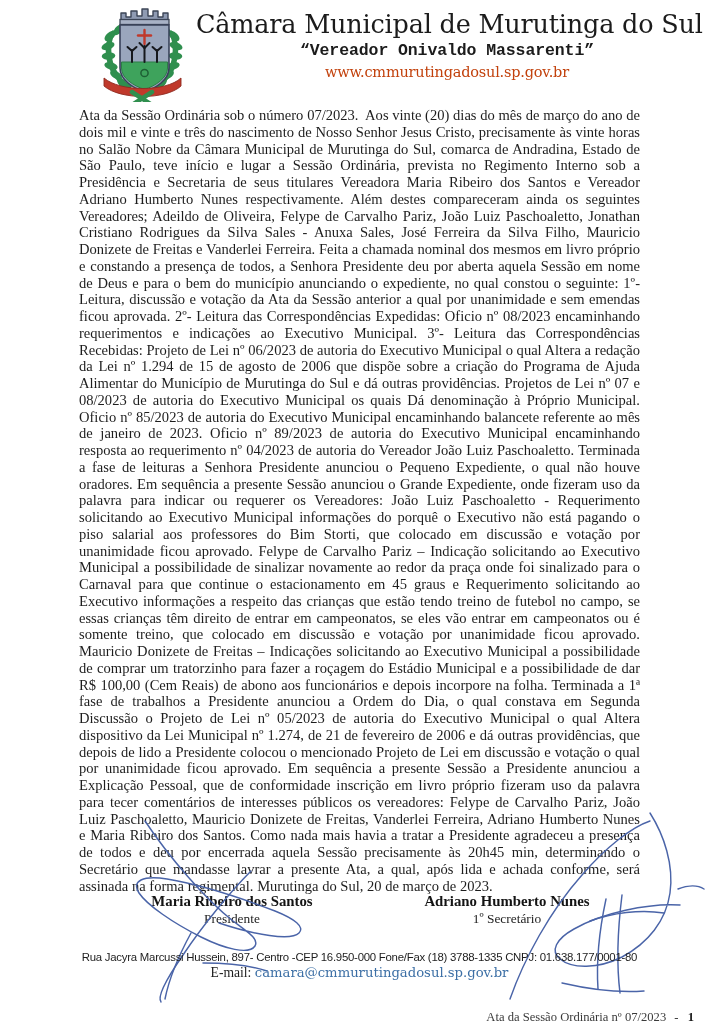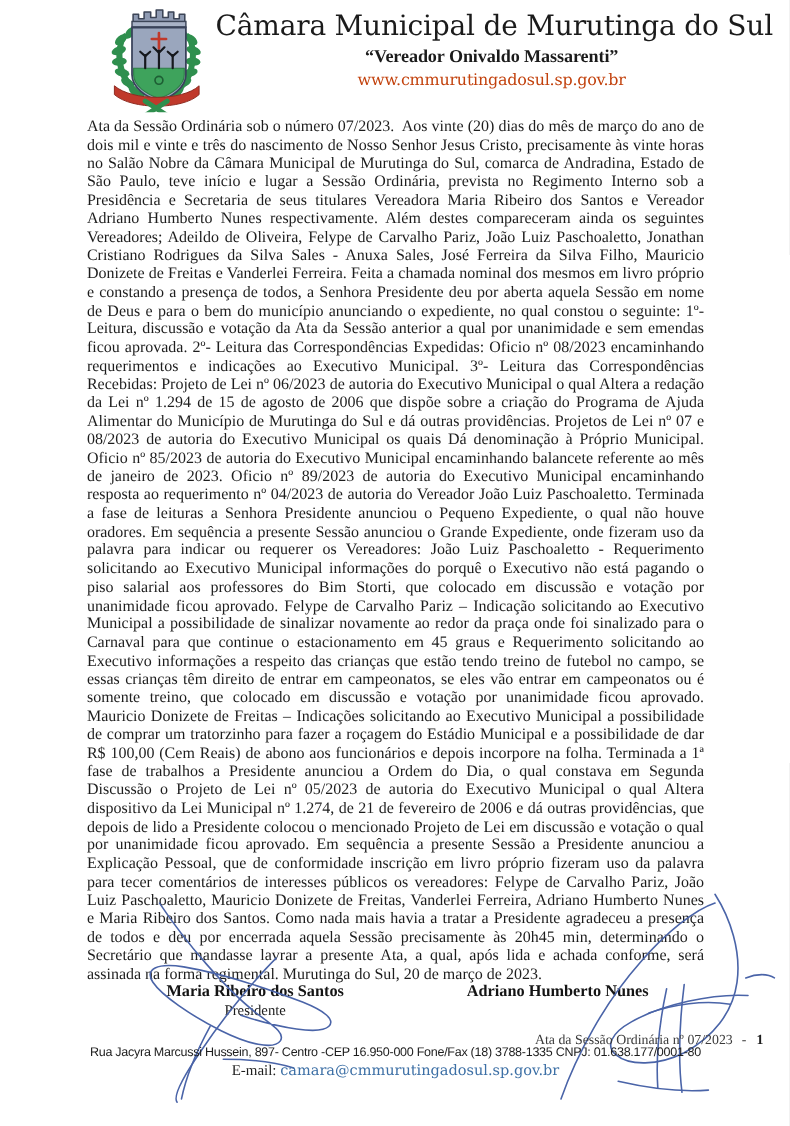--- a/index.html
+++ b/index.html
@@ -46,21 +46,21 @@
   .org-name {
     font-family: "DejaVu Serif", "Liberation Serif", serif;
     font-size: 25.5px;
     font-weight: 400;
     letter-spacing: -0.2px;
     color: #1b1b1b;
     line-height: 1.12;
     white-space: nowrap;
   }
   .org-sub {
-    font-family: Liberation Serif, serif;
+    font-family: Liberation Mono, monospace;
     font-size: 16.5px;
     font-weight: 700;
     color: #1b1b1b;
     margin-top: 2px;
     letter-spacing: -0.1px;
   }
   .org-url {
     font-family: "DejaVu Serif", "Liberation Serif", serif;
     font-size: 14.5px;
     color: #c2410c;
@@ -147,21 +147,21 @@
     margin-top: 2px;
   }
   .footer-email {
     color: #3c6fa5;
     font-family: "DejaVu Serif", "Liberation Serif", serif;
     font-size: 13.2px;
   }
   .page-ref {
     position: absolute;
     right: 24px;
-    top: 938px;
+    top: 1010px;
     font-family: "Liberation Serif", "DejaVu Serif", serif;
     font-size: 12.6px;
     color: #3a3a3a;
     white-space: nowrap;
   }
   .page-ref .pnum { font-weight: 700; margin-left: 6px; color: #1d1d1d; }
   .page-ref .dash { margin-left: 5px; }
 </style>
 </head>
 <body>
@@ -262,20 +262,21 @@
                    C210 110 256 100 288 102"></path>
           <path d="M118 196 C132 156 158 108 190 72 C214 44 240 24 258 18"></path>
           <path d="M214 96 C208 124 204 156 206 186"></path>
           <path d="M230 92 C226 124 224 158 228 190"></path>
           <path d="M198 118 C220 110 248 106 272 110"></path>
           <path d="M286 86 C296 82 306 82 312 86"></path>
           <path d="M170 180 C196 186 226 190 252 188"></path>
         </g>
       </svg>
       <div class="sig-name">Adriano Humberto Nunes</div>
+      <div class="sig-role">1º Secretário</div>
     </div>
   </div>
 
   <div class="footer">
     <div class="footer-line1">Rua Jacyra Marcussi Hussein, 897- Centro -CEP 16.950-000 Fone/Fax (18) 3788-1335 CNPJ: 01.638.177/0001-80</div>
     <div class="footer-line2">
       <span>E-mail:</span>
       <span class="footer-email">camara@cmmurutingadosul.sp.gov.br</span>
     </div>
   </div>

